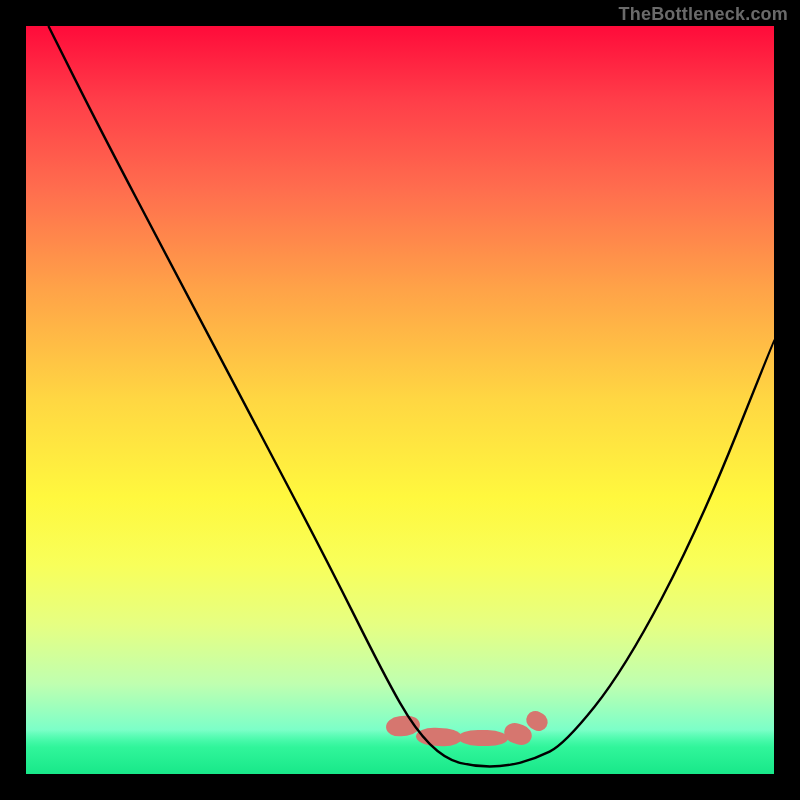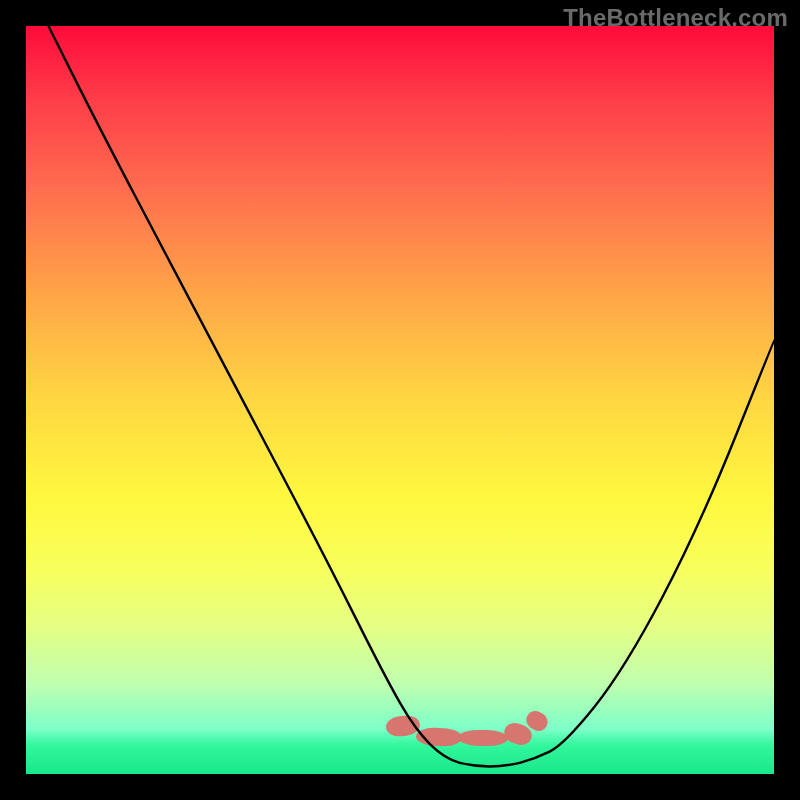--- a/index.html
+++ b/index.html
@@ -46,21 +46,21 @@
       rgba(30,255,140,0.0) 0%,
       #30f59a 40%,
       #18e889 100%
     );
   }
   .watermark {
     position: absolute;
     top: 4px;
     right: 12px;
     color: #6a6a6a;
-    font-size: 24px;
+    font-size: 18px;
     font-weight: 600;
     letter-spacing: 0.2px;
   }
   svg.curve {
     position: absolute;
     inset: 0;
     width: 100%;
     height: 100%;
   }
   .blob {

